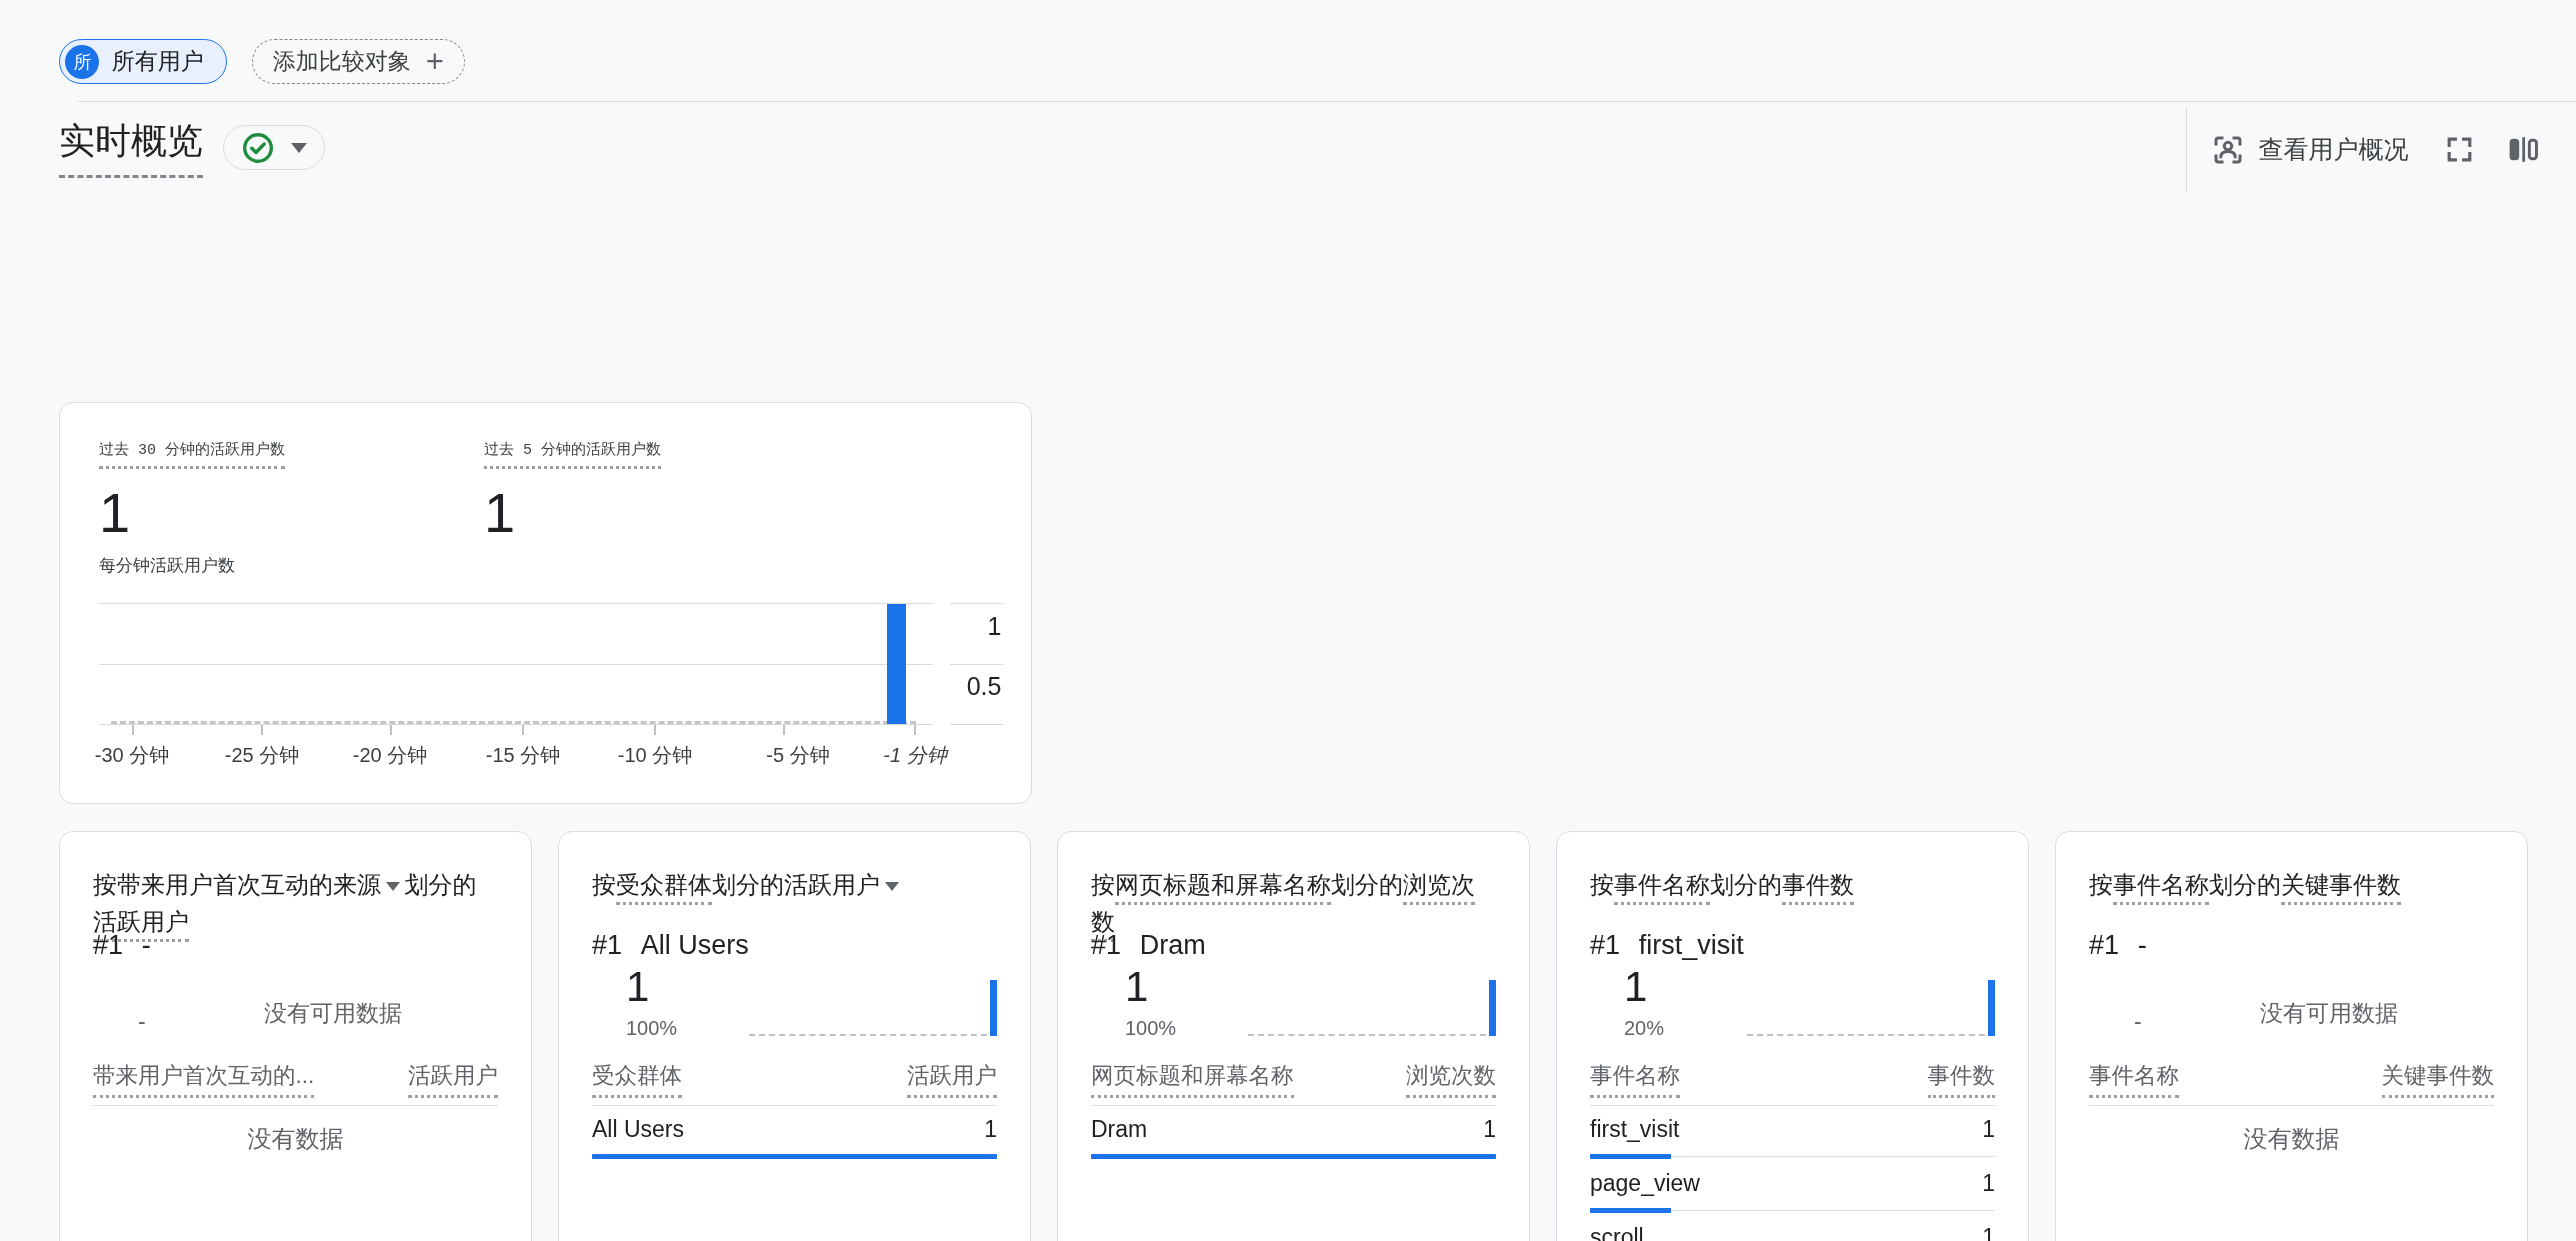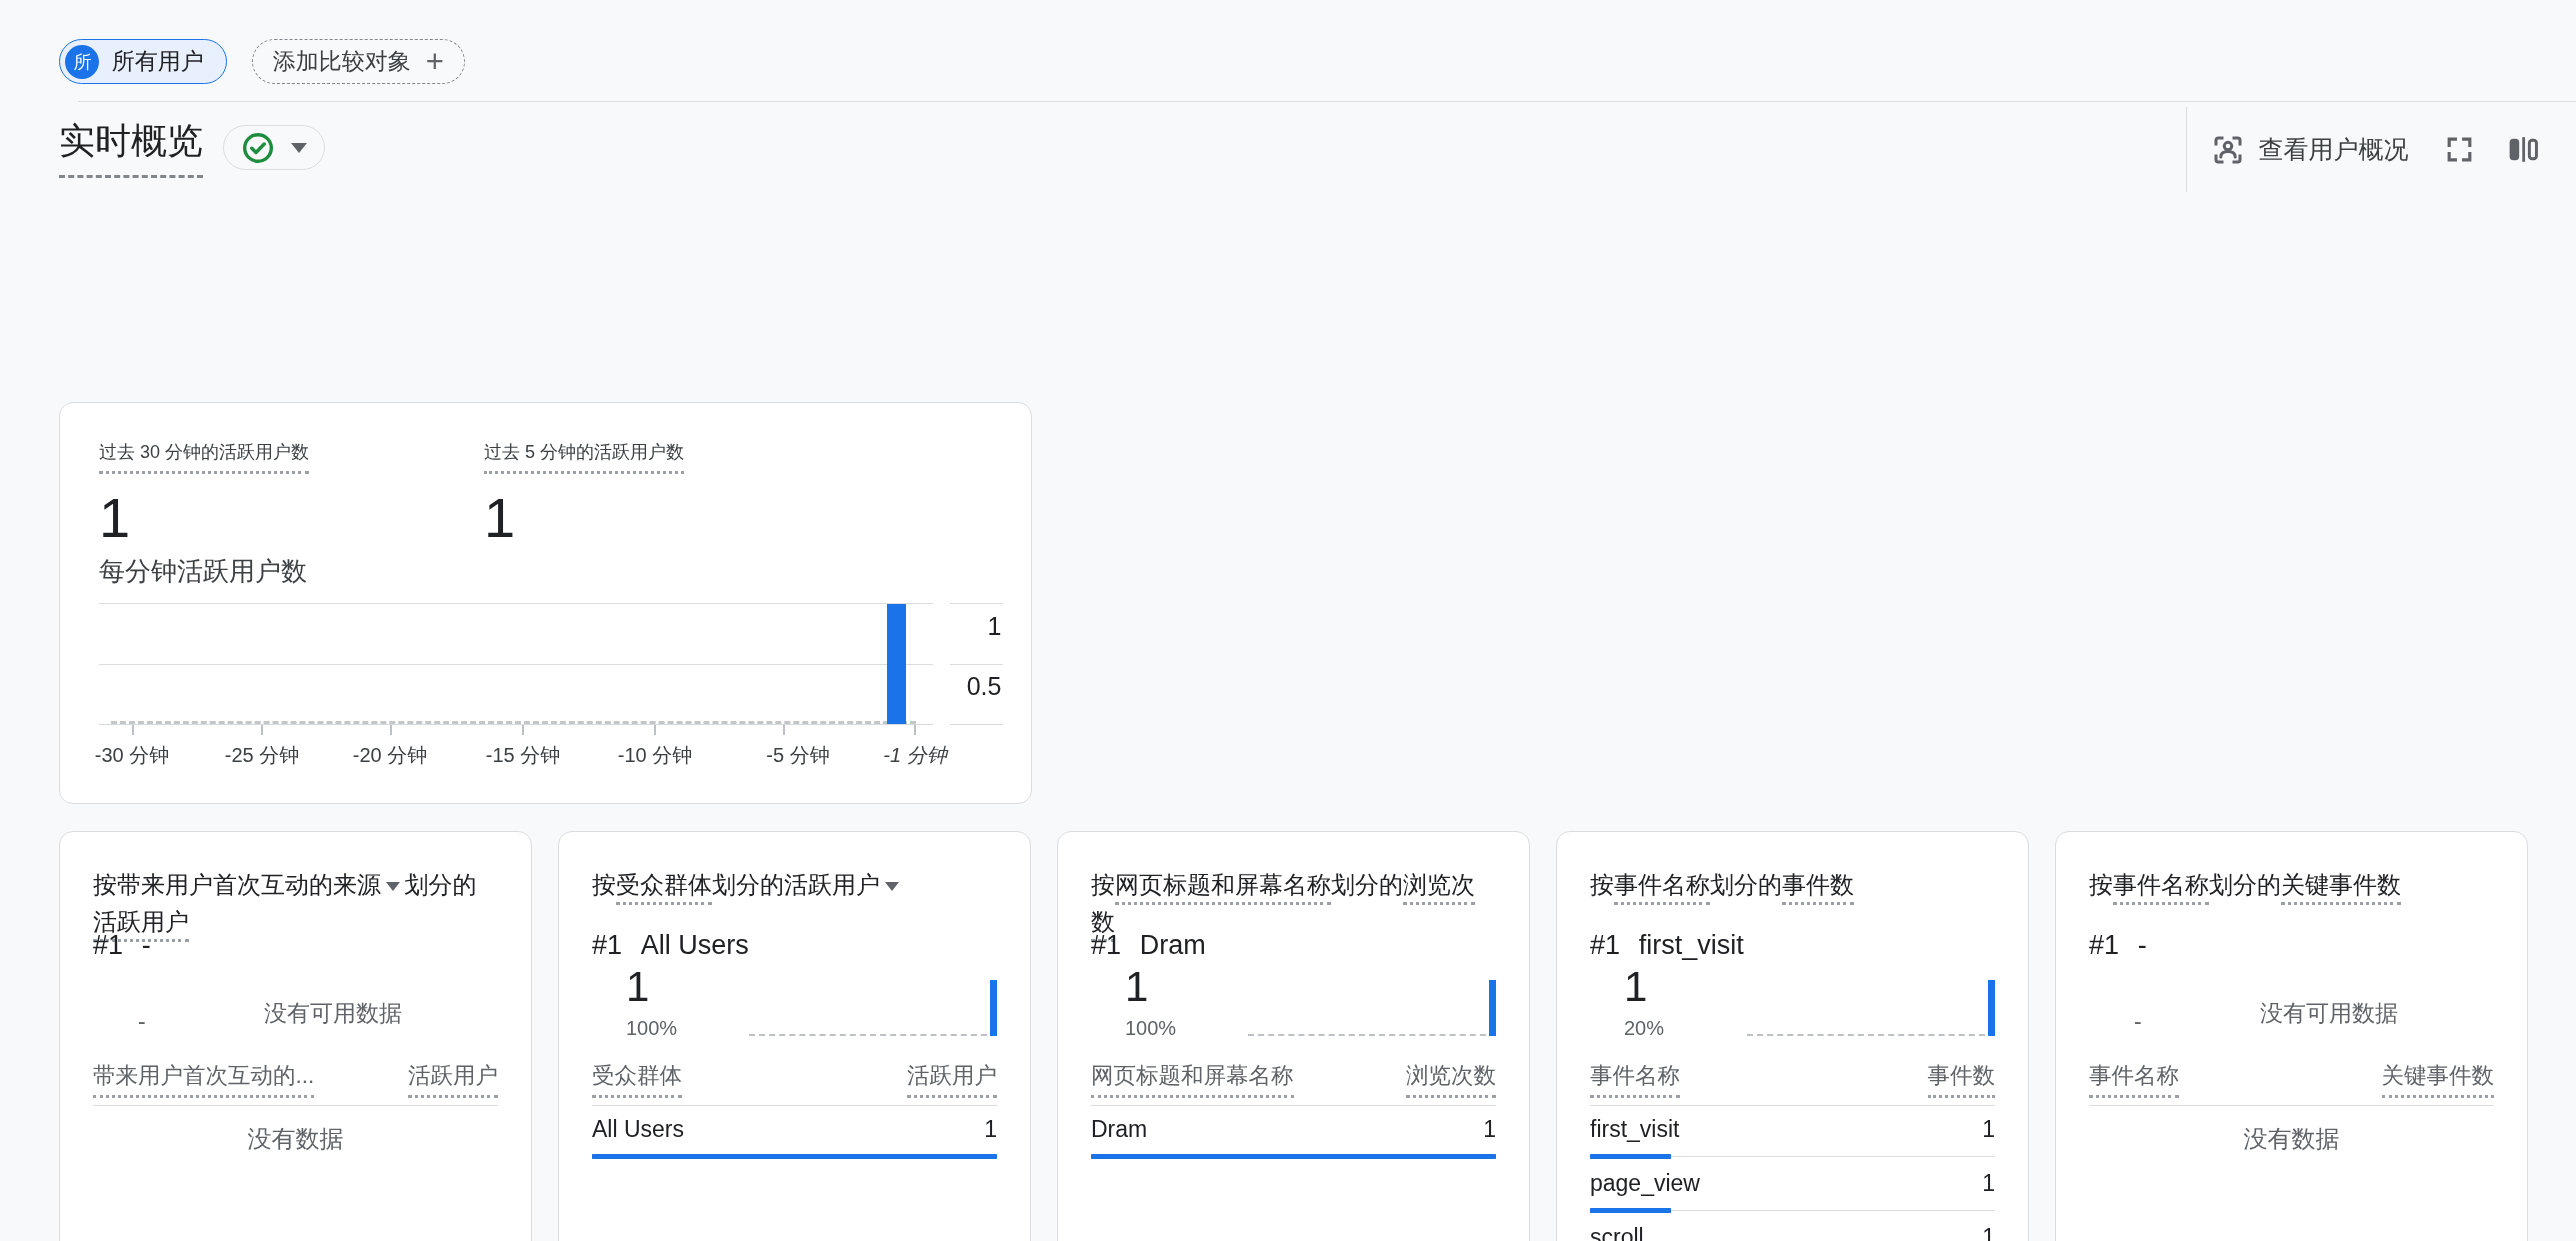--- a/index.html
+++ b/index.html
@@ -47,25 +47,25 @@
   .icon-btn + .icon-btn { margin-left:29.5px; }
 
   
   .card {
     position:absolute; background:#fff; border:0.8px solid #dadce0; border-radius:14px;
   }
   .rt-card { left:59px; top:402px; width:973px; height:402px; }
   .metric { position:absolute; top:37px; }
   .metric.m0 { left:39px; } .metric.m1 { left:416px;margin-left:8px; }
   .metric-label {
-    display:inline-block; font-size:18px; color:#3c4043;
-    border-bottom:3.1px dotted #9aa0a6; padding-bottom:7px;
+    display:inline-block; font-size:15px; color:#3c4043;
+    border-bottom:3.1px dotted #9aa0a6; padding-bottom:7px;font-family:Liberation Mono, monospace;
   }
   .metric-value { font-size:56px; font-weight:400; color:#202124; margin-top:11px; }
-  .chart-label { position:absolute; left:39px; top:553px; font-size:26px; color:#3c4043; }
+  .chart-label { position:absolute; left:39px; top:553px; font-size:17px; color:#3c4043; }
   .rt-card .chart-label { top:151px; }
   .plot { position:absolute; left:39px; top:200px; width:834px; height:122px;
           border-top:0.8px solid #dadce0; border-bottom:0.8px solid #d7dadd; }
   .grid-mid { position:absolute; left:0; right:0; top:50%; height:0.8px; background:#dadce0; }
   .zero-dashes { position:absolute; left:12.4px; right:17px; bottom:0; height:0; border-top:3.1px dashed #c4c7ca; }
   .chart-bar { position:absolute; left:788px; width:19.4px; top:0; bottom:0; background:#1a73e8; }
   .y-axis { position:absolute; left:890px; top:200px; width:53px; height:122px;
             border-top:0.8px solid #dadce0; border-bottom:0.8px solid #d7dadd; }
   .y-axis .grid-mid { background:#dadce0; }
   .y-tick { position:absolute; right:1.6px; font-size:25px; color:#202124; }

